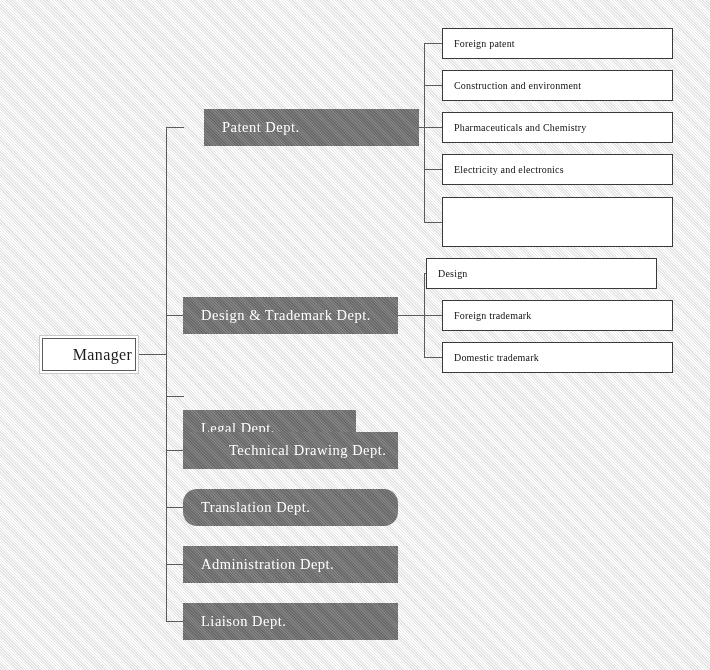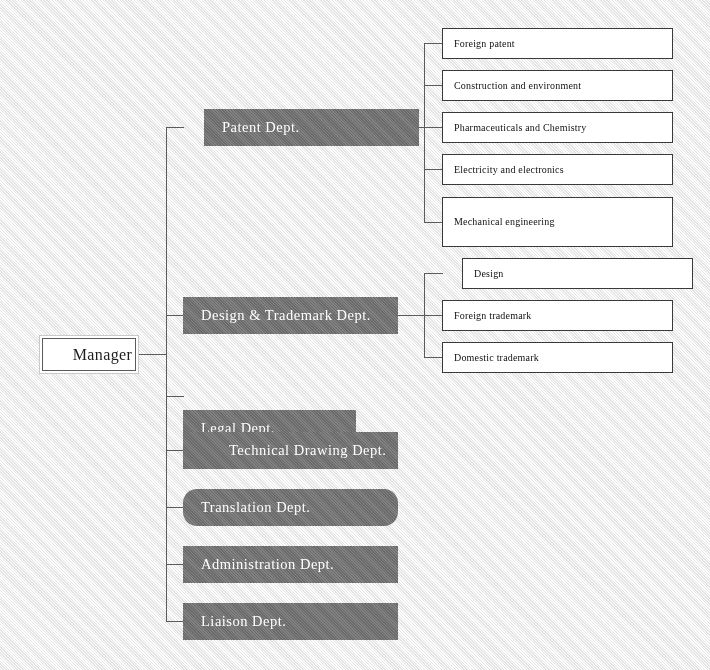--- a/index.html
+++ b/index.html
@@ -174,25 +174,25 @@
   <div class="leaf-node" style="left:442px; top:112px; width:231px; height:31px;">
     <span class="leaf-label">Pharmaceuticals and Chemistry</span>
   </div>
 
   <div class="leaf-node" style="left:442px; top:154px; width:231px; height:31px;">
     <span class="leaf-label">Electricity and electronics</span>
   </div>
 
   <div class="leaf-node" style="left:442px; top:197px; width:231px; height:50px;">
     <span class="leaf-label">
-      <span>Mechanical engineering</span><br>
+      <br>
     </span>
   </div>
 
-  <div class="leaf-node" style="left:462px; top:258px; width:231px; height:31px;">
+  <div class="leaf-node" style="left:426px; top:258px; width:231px; height:31px;">
     <span class="leaf-label">Design</span>
   </div>
 
   <div class="leaf-node" style="left:442px; top:300px; width:231px; height:31px;">
     <span class="leaf-label">Foreign trademark</span>
   </div>
 
   <div class="leaf-node" style="left:442px; top:342px; width:231px; height:31px;">
     <span class="leaf-label">Domestic trademark</span>
   </div>

